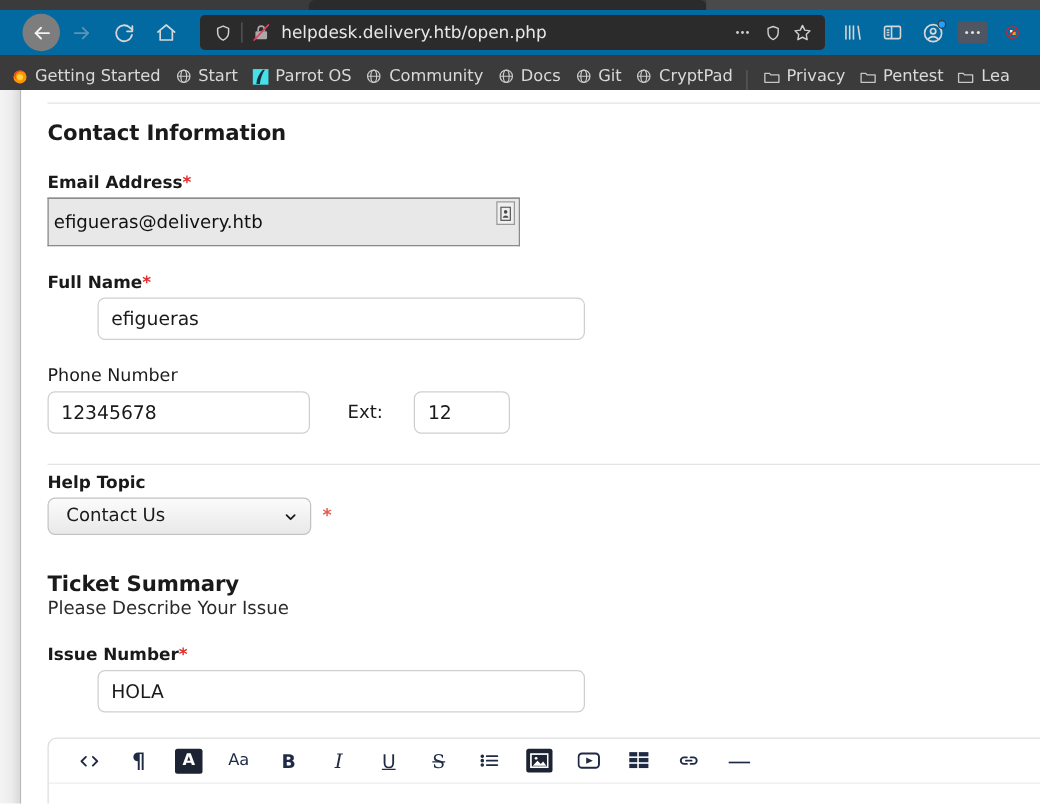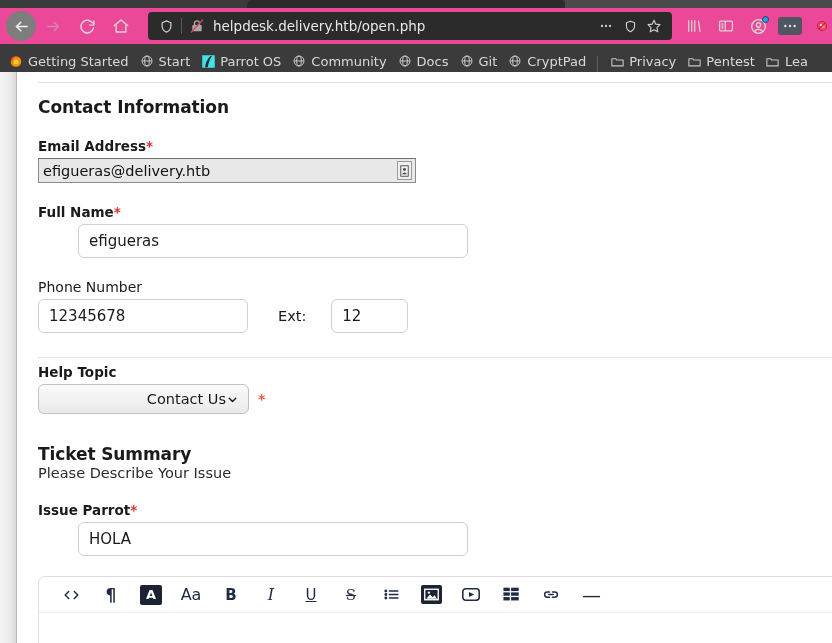--- a/index.html
+++ b/index.html
@@ -32,22 +32,22 @@
   #tabstrip-sliver .tabstrip-right {
     position: absolute;
     left: 565px; top: 0; right: 0; height: 8px;
     background: #4a4a4a;
   }
 
   #navbar {
     height: 36px;
     display: flex;
     align-items: center;
-    padding: 0 4px;
-    background: #ec4899;
+    padding: 0 16px;
+    background: #0369a1;
     justify-content: center;
   }
   .nav-btn {
     width: 34px; height: 30px;
     display: flex; align-items: center; justify-content: center;
     border-radius: 3px;
     flex: none;
   }
   .nav-btn svg { display: block; }
   .nav-btn.back {
@@ -212,21 +212,21 @@
   .req-standalone {
     color: #e8584a;
     font-weight: bold;
     font-size: 14px;
     margin-left: 9px;
   }
 
   
   .input-autofill {
     width: 378px;
-    height: 25px;
+    height: 39px;
     background: #e8e8e8;
     border: 1px solid #8a8a8a;
     border-top-color: #707070;
     border-radius: 0;
     font-size: 14.5px;
     color: #111;
     padding: 0 22px 0 4px;
     font-family: inherit;
     display: block;
   }
@@ -278,21 +278,21 @@
   .select-row { display: flex; align-items: center; }
   .select-box {
     width: 211px;
     height: 30px;
     border: 1px solid #c2c2c2;
     border-radius: 6px;
     background: linear-gradient(to bottom, #fbfbfb 0%, #f2f2f2 50%, #e9e9e9 100%);
     display: flex;
     align-items: center;
     padding: 0 9px 0 14px;
-    justify-content: flex-end;
+    justify-content: space-between;
   }
   .select-value {
     font-size: 14.5px;
     color: #1a1a1a;
   }
 
   
   .editor {
     margin-top: 20px;
     margin-left: 0;
@@ -321,21 +321,21 @@
     width: 22px; height: 20px;
     border-radius: 2px;
     margin: 0 9px;
     font-size: 13px;
     font-weight: bold;
   }
   .tool.bold { font-weight: bold; font-size: 15px; }
   .tool.italic { font-style: italic; font-family: "DejaVu Serif", serif; font-size: 16px; }
   .tool.underline { text-decoration: underline; font-size: 15px; }
   .tool.strike { text-decoration: line-through; font-family: "DejaVu Serif", serif; font-size: 15px; }
-  .tool.aa { font-size: 16px; }
+  .tool.aa { font-size: 13px; }
   .editor-body {
     min-height: 60px;
     padding: 18px 0 0 19px;
   }
 </style>
 </head>
 <body>
 
 <div id="browser-chrome">
 
@@ -611,21 +611,21 @@
           <polyline points="6 9.5 12 15.5 18 9.5"></polyline>
         </svg>
       </div>
       <span class="req-standalone">*</span>
     </div>
 
     <h2 class="section-title" style="margin-top:30px;">Ticket Summary</h2>
     <div class="section-sub">Please Describe Your Issue</div>
 
     <div class="field-label">
-      <span>Issue Parrot</span><span class="req">*</span>
+      <span>Issue Number</span><span class="req">*</span>
     </div>
     <input class="input-text wide" type="text" value="HOLA" style="">
 
     <div class="editor">
       <div class="editor-toolbar">
 
         <span class="tool">
           <svg width="17" height="14" viewBox="0 0 24 20" fill="none" stroke="#1f2a44" stroke-width="2.1" stroke-linecap="round" stroke-linejoin="round">
             <polyline points="8 5 3 10 8 15"></polyline>
               <polyline points="16 5 21 10 16 15"></polyline>

